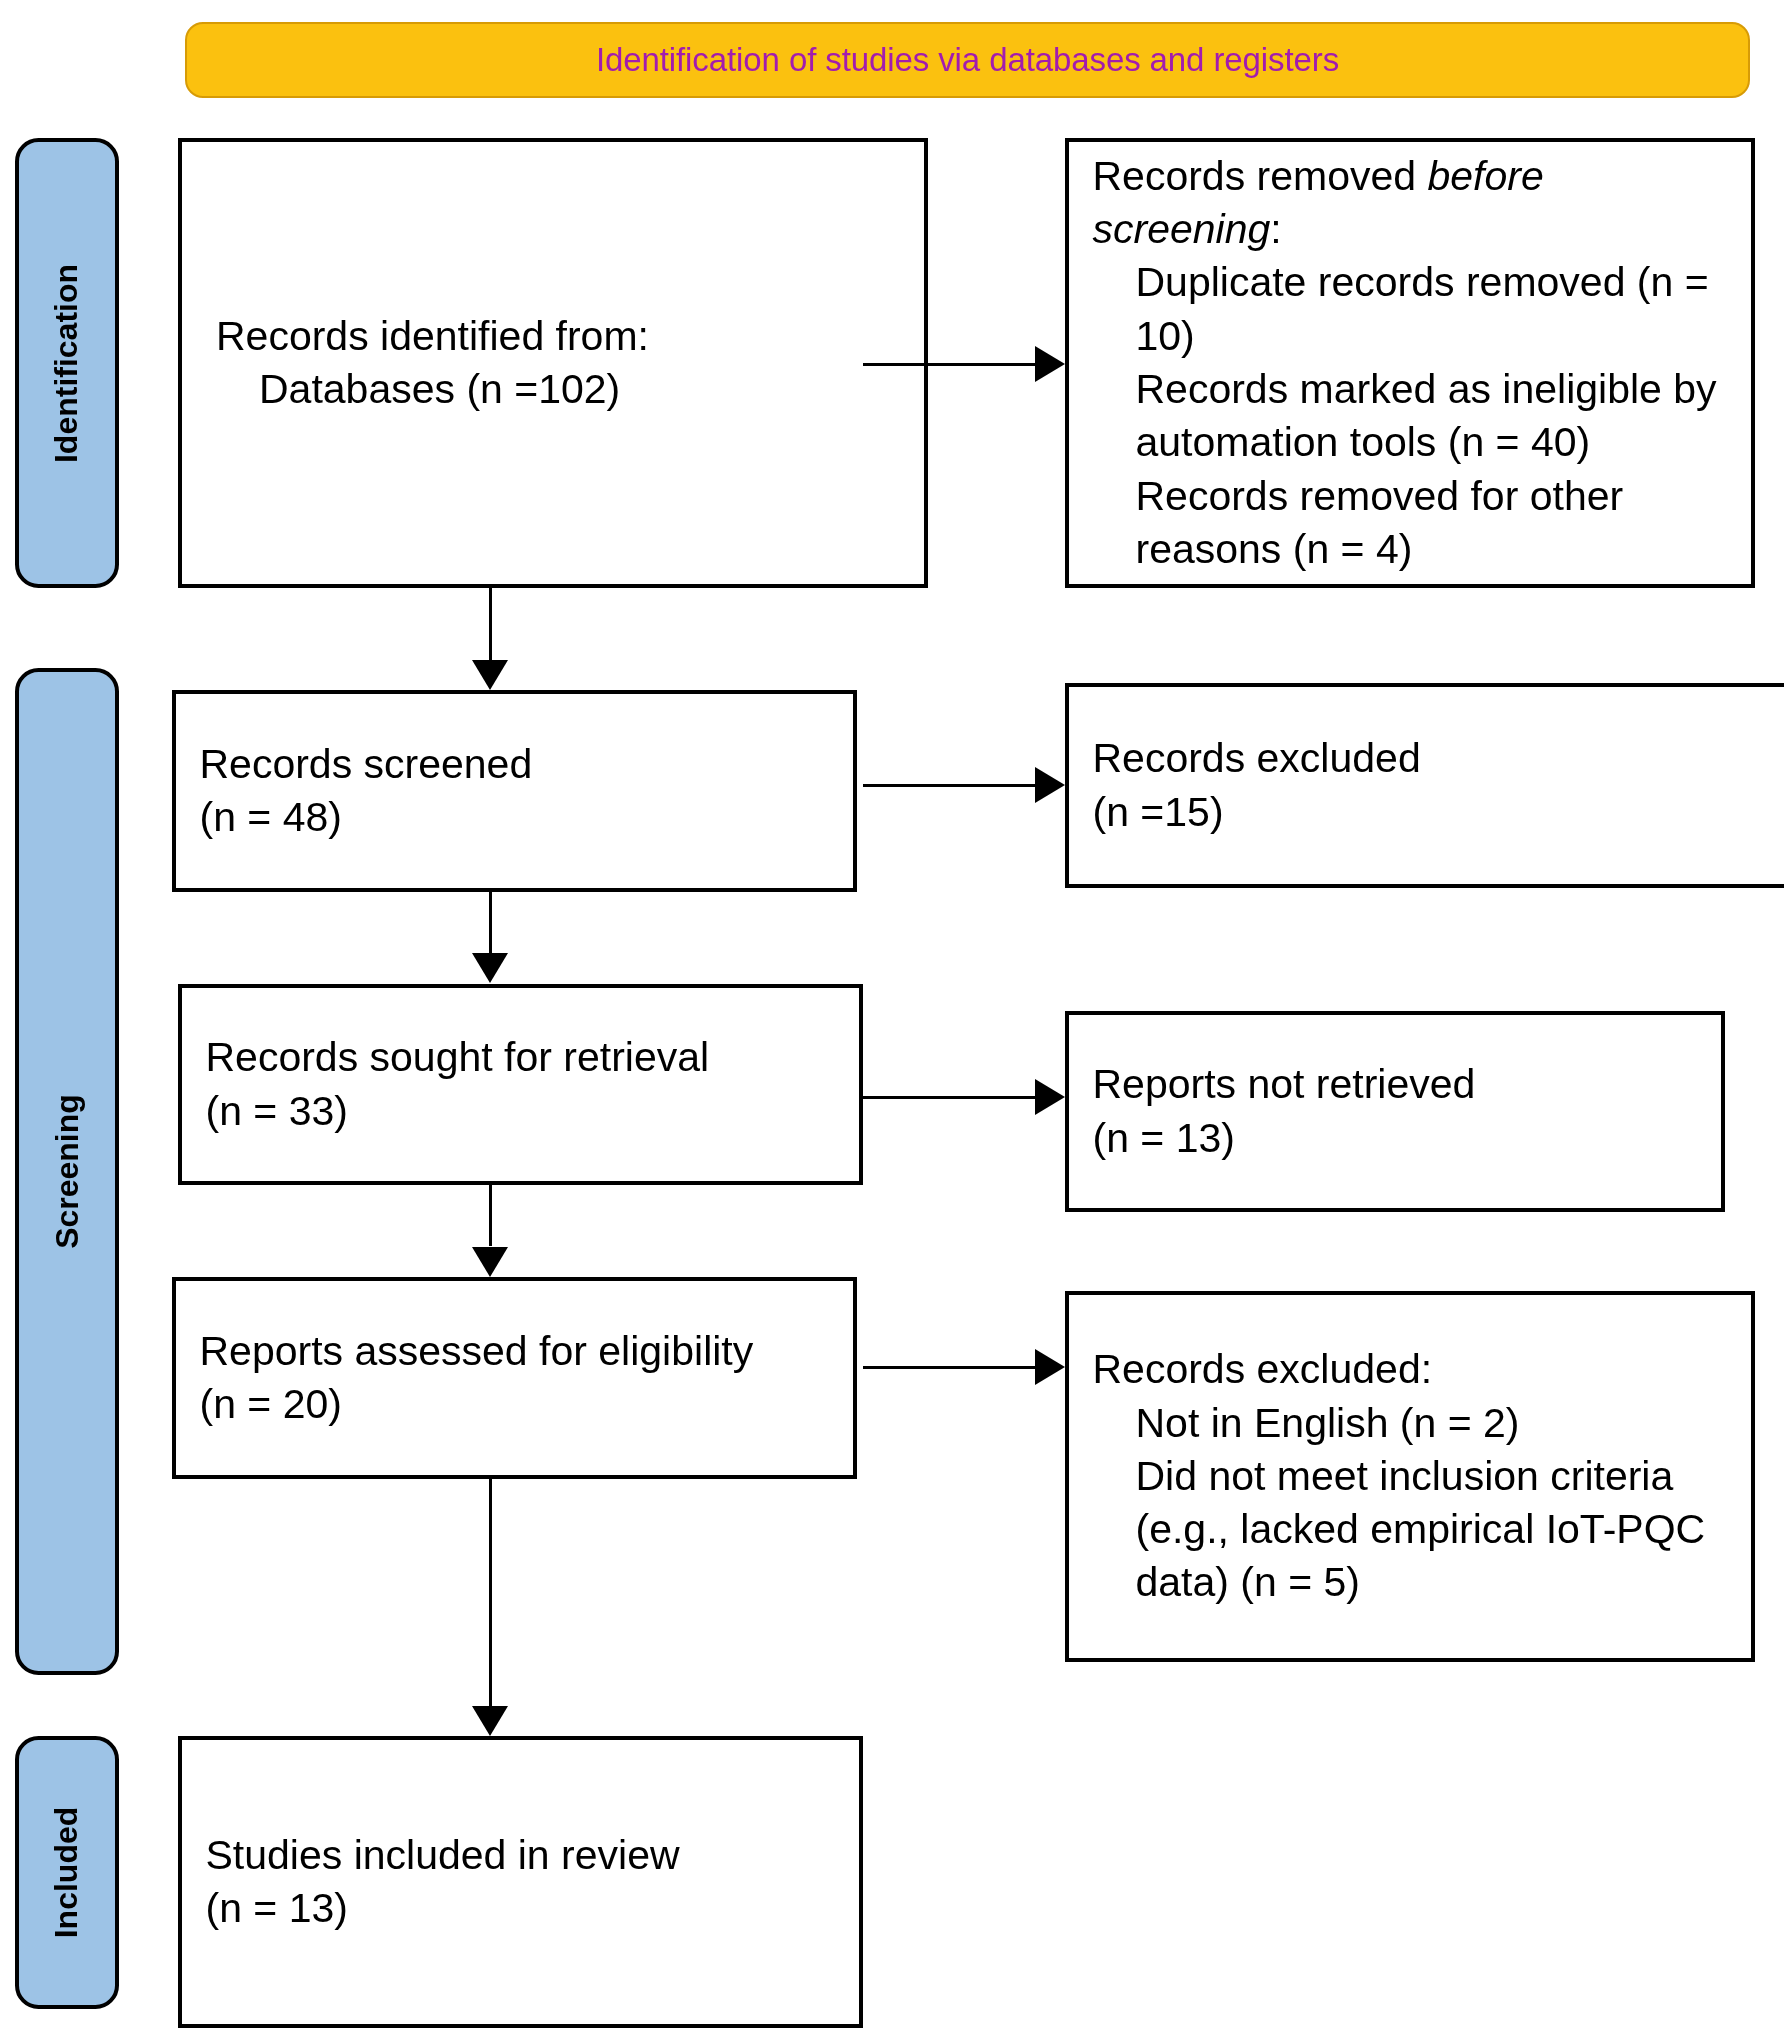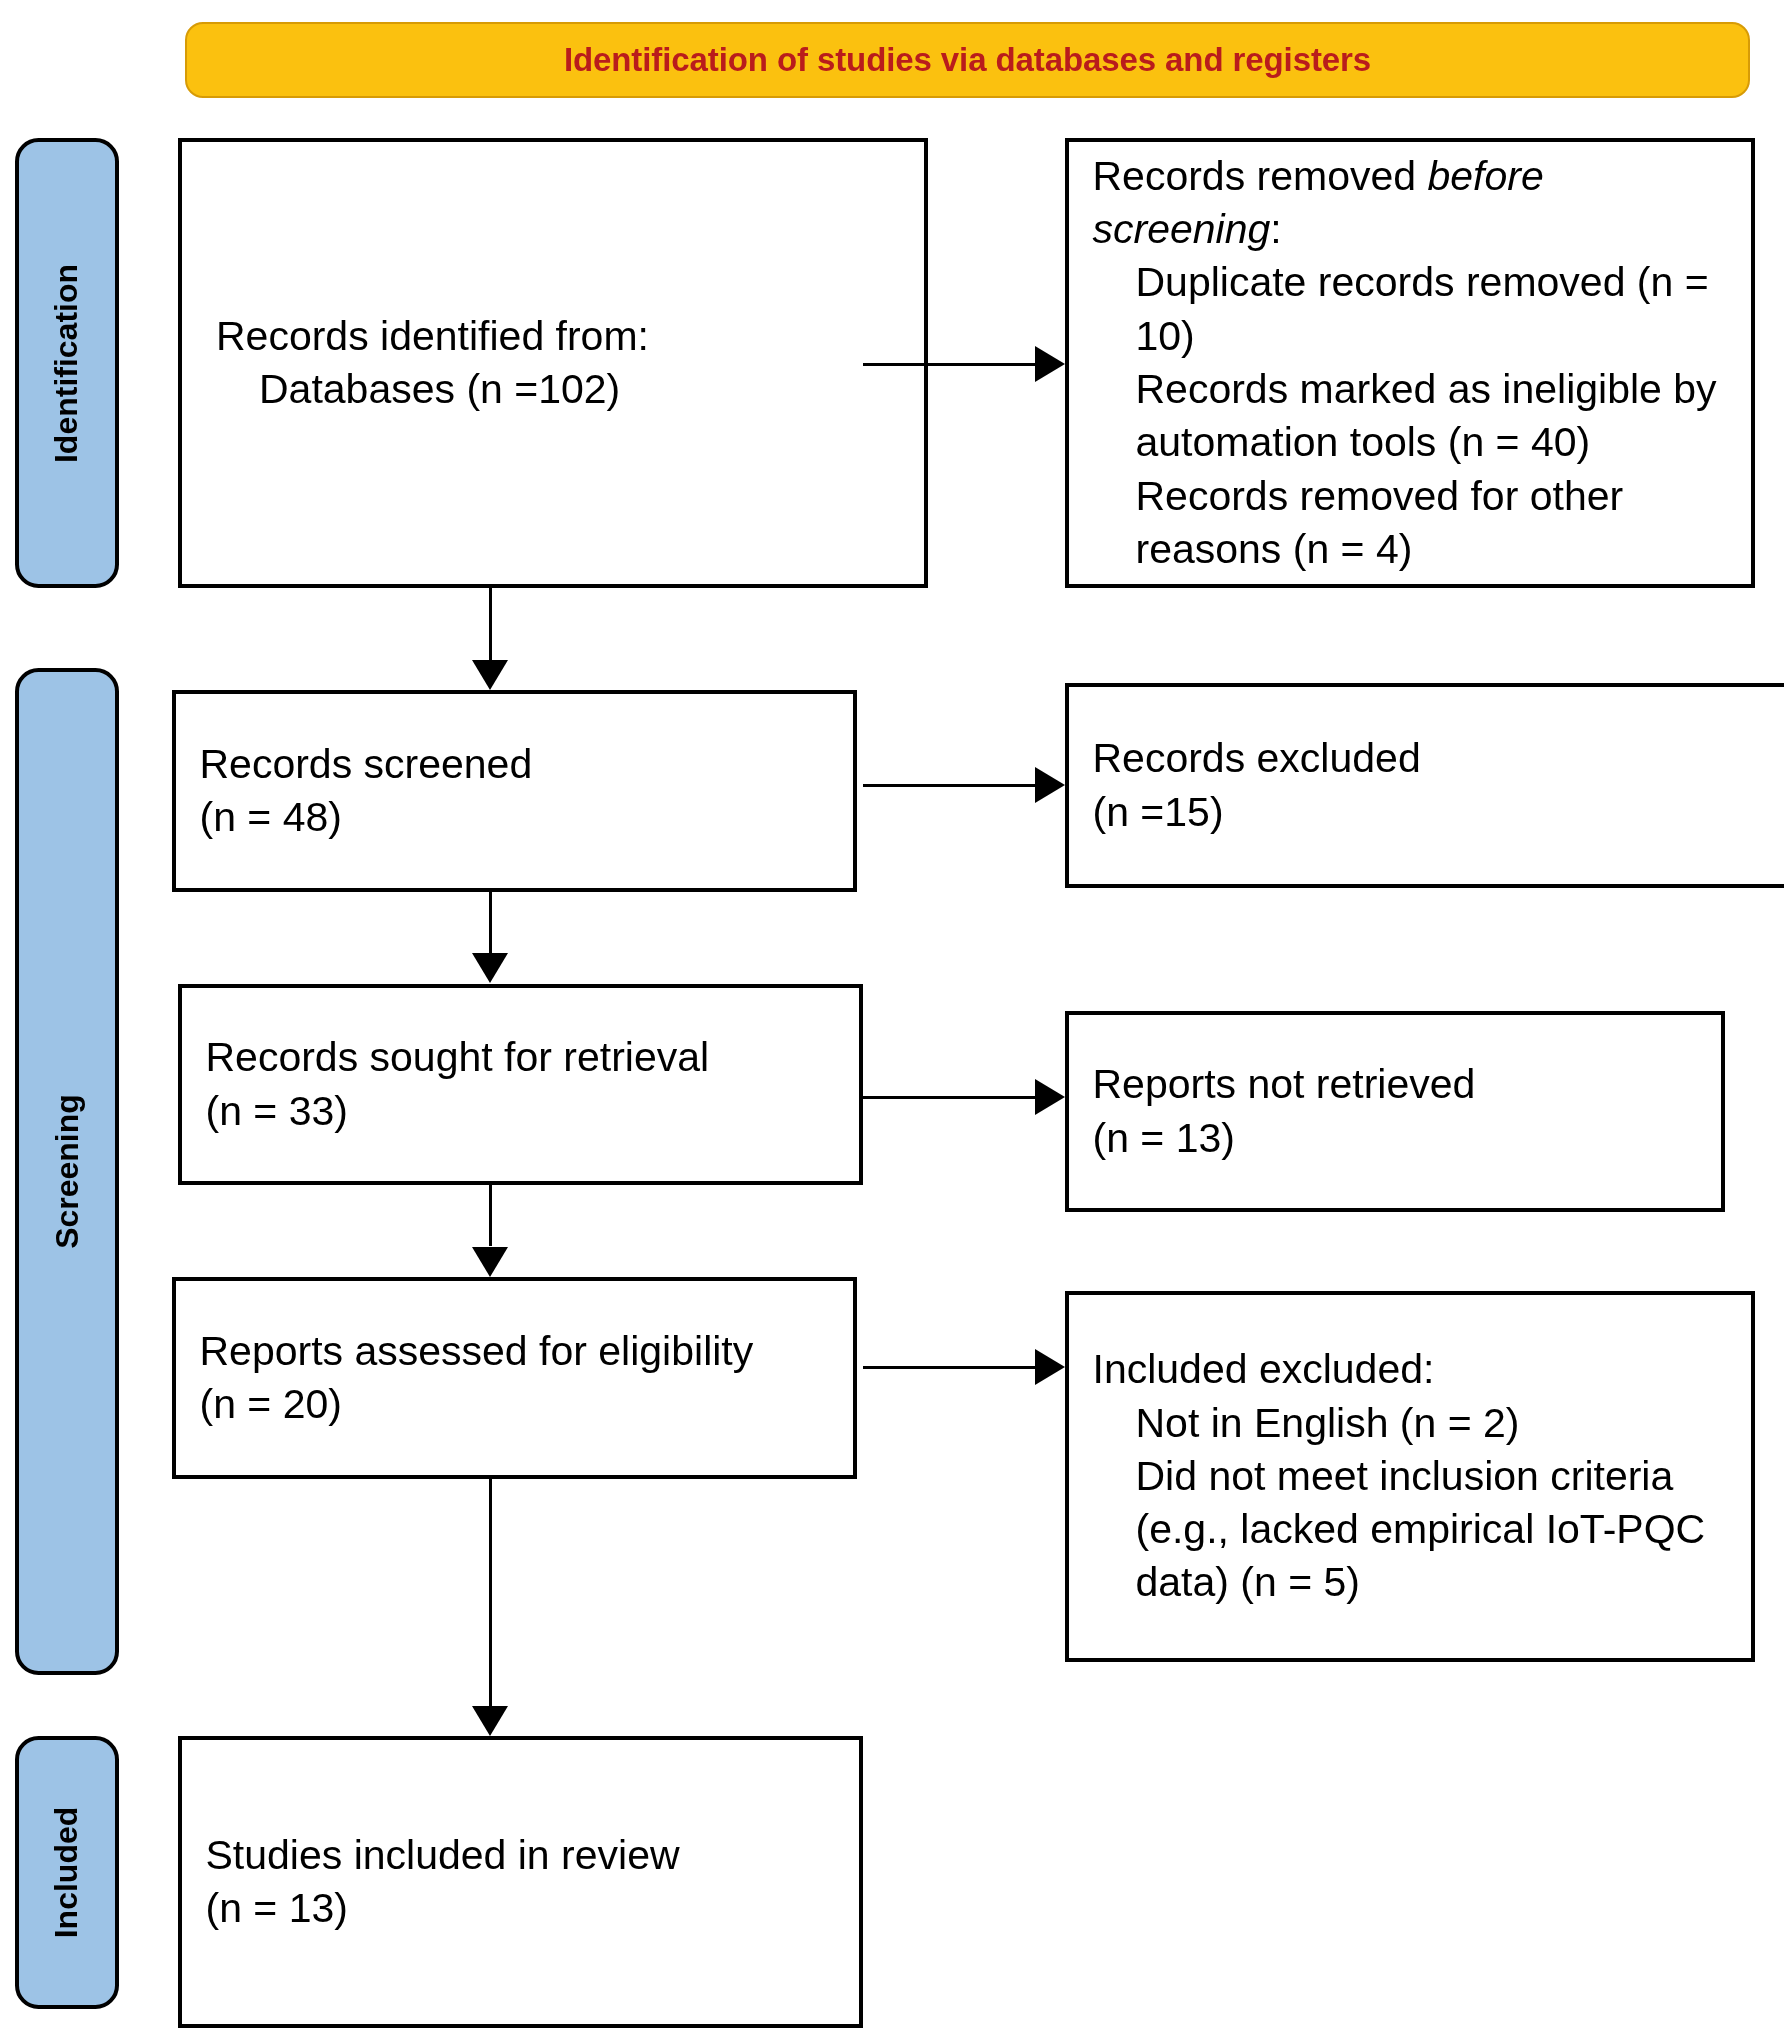--- a/index.html
+++ b/index.html
@@ -29,22 +29,22 @@
     background: #FBC10F;
     border: 2.8px solid #D79B06;
     border-radius: 18px;
     box-sizing: border-box;
     display: flex;
     align-items: center;
     justify-content: center;
   }
   .banner-text {
     font-size: 33px;
-    font-weight: bold;
-    color: #b91c1c;
+    font-weight: normal;
+    color: #a21caf;
     letter-spacing: -0.1px;
     text-align: right;
     white-space: nowrap;
   }
 
   
   .stage {
     position: absolute;
     background: #9DC3E6;
     border: 4.2px solid #000000;
@@ -188,21 +188,21 @@
     <div class="box-line">Reports not retrieved</div>
     <div class="box-line">(n = 13)</div>
   </div>
 
   <div class="box" style="left:172px; top:1277px; width:685px; height:202px;">
     <div class="box-line">Reports assessed for eligibility</div>
     <div class="box-line">(n = 20)</div>
   </div>
 
   <div class="box" style="left:1065px; top:1291px; width:690px; height:371px;">
-    <div class="box-line">Included excluded:</div>
+    <div class="box-line">Records excluded:</div>
     <div class="box-line hang">Not in English (n = 2)</div>
     <div class="box-line hang">Did not meet inclusion criteria (e.g., lacked empirical IoT-PQC data) (n = 5)</div>
   </div>
 
   <div class="box" style="left:178px; top:1736px; width:685px; height:292px;">
     <div class="box-line">Studies included in review</div>
     <div class="box-line">(n = 13)</div>
   </div>
 
   <div class="arrow-v" style="left:472px; top:588px; width:37px; height:102px;">

